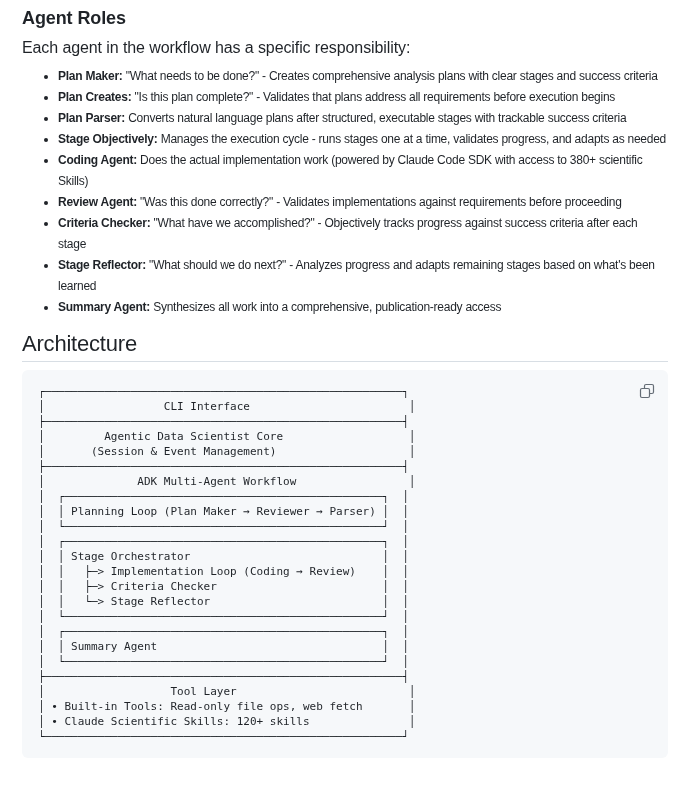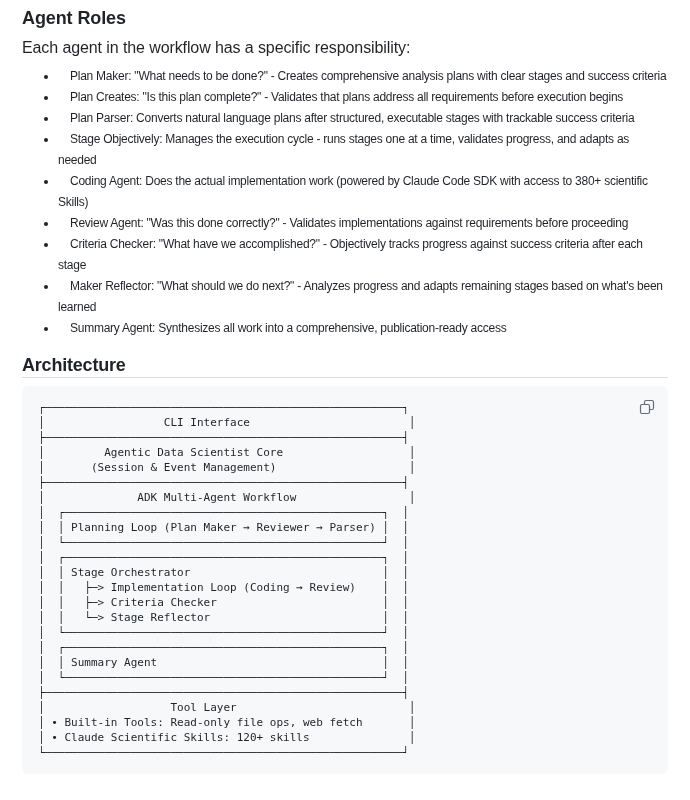--- a/index.html
+++ b/index.html
@@ -18,25 +18,25 @@
   .intro {
     font-size: 16px; line-height: 16px; margin: 12px 0 0 0;
     letter-spacing: -0.1px;
   }
   ul.roles {
     margin: 10px 0 0 0; padding-left: 36px;
   }
   ul.roles li {
     font-size: 12px; line-height: 21px; letter-spacing: -0.25px;
   }
-  ul.roles li strong { font-weight: 400; margin-left: 12px; }
+  ul.roles li strong { font-weight: 700; }
 
   .h2-title {
-    font-size: 18px; line-height: 24px; font-weight: 700;
-    margin: 14px 0 0 0; 
+    font-size: 22px; line-height: 24px; font-weight: 400;
+    margin: 14px 0 0 0; padding-bottom: 5px;
     border-bottom: 1px solid #d8dee4; letter-spacing: -0.2px;
   }
 
   .code-block {
     position: relative;
     margin-top: 8px;
     background: #f6f8fa;
     border-radius: 6px;
     padding: 14px 16px;
   }
@@ -65,21 +65,21 @@
   <p class="intro">Each agent in the workflow has a specific responsibility:</p>
 
   <ul class="roles">
     <li><strong>Plan Maker:</strong><span> "What needs to be done?" - Creates comprehensive analysis plans with clear stages and success criteria</span></li>
     <li><strong>Plan Creates:</strong><span> "Is this plan complete?" - Validates that plans address all requirements before execution begins</span></li>
     <li><strong>Plan Parser:</strong><span> Converts natural language plans after structured, executable stages with trackable success criteria</span></li>
     <li><strong>Stage Objectively:</strong><span> Manages the execution cycle - runs stages one at a time, validates progress, and adapts as needed</span></li>
     <li><strong>Coding Agent:</strong><span> Does the actual implementation work (powered by Claude Code SDK with access to 380+ scientific Skills)</span></li>
     <li><strong>Review Agent:</strong><span> "Was this done correctly?" - Validates implementations against requirements before proceeding</span></li>
     <li><strong>Criteria Checker:</strong><span> "What have we accomplished?" - Objectively tracks progress against success criteria after each stage</span></li>
-    <li><strong>Maker Reflector:</strong><span> "What should we do next?" - Analyzes progress and adapts remaining stages based on what's been learned</span></li>
+    <li><strong>Stage Reflector:</strong><span> "What should we do next?" - Analyzes progress and adapts remaining stages based on what's been learned</span></li>
     <li><strong>Summary Agent:</strong><span> Synthesizes all work into a comprehensive, publication-ready access</span></li>
   </ul>
 
   <h2 class="h2-title">Architecture</h2>
 
   <div class="code-block">
     <button class="copy-btn" aria-label="Copy">
       <span>
         <svg width="16" height="16" viewBox="0 0 16 16">
           <rect x="5.5" y="1.5" width="9" height="9" rx="1.5" fill="none" stroke="#656d76" stroke-width="1.2"></rect>

